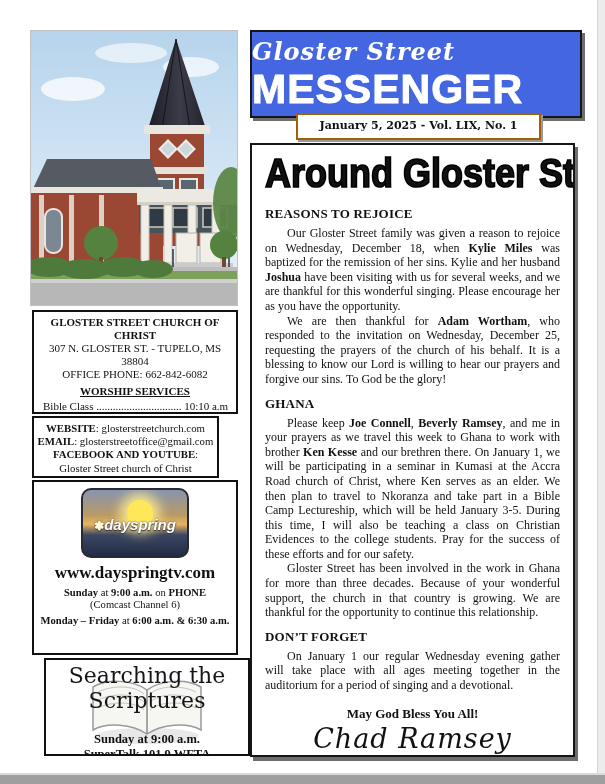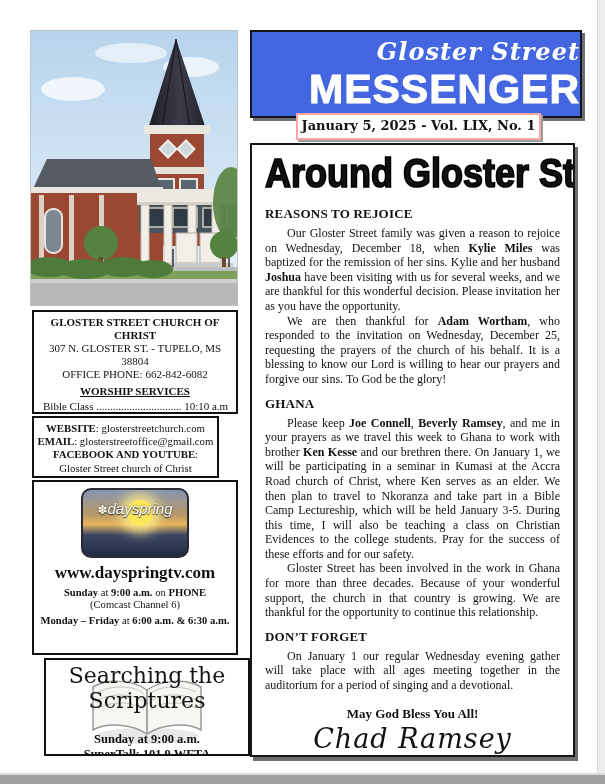--- a/index.html
+++ b/index.html
@@ -25,44 +25,44 @@
   .contact-box{position:absolute;left:32px;top:416px;width:187px;height:62px;border:2px solid #111;box-sizing:border-box;
                text-align:center;padding-top:4px;overflow:hidden;}
   .contact-line{font-size:10.8px;line-height:13.2px;white-space:nowrap;}
 
   .dayspring-box{position:absolute;left:32px;top:480px;width:206px;height:175px;border:2px solid #111;box-sizing:border-box;
                  text-align:center;padding-top:6px;overflow:hidden;}
   .ds-logo{position:relative;width:104px;height:66px;margin:0 auto;border:2px solid #2a2a33;border-radius:10px;overflow:hidden;
            background:linear-gradient(180deg,#8794b0 0%,#b99a67 38%,#e8b55e 52%,#3c4763 68%,#222b45 100%);}
   .ds-sun{position:absolute;left:44px;top:10px;width:26px;height:26px;border-radius:50%;
           background:#ffe75a;box-shadow:0 0 12px 7px rgba(255,238,140,.85);}
-  .ds-text{position:absolute;left:0;right:0;top:10px;color:#fff;font-family:"Liberation Sans",sans-serif;
-           font-style:italic;font-weight:normal;font-size:15px;text-shadow:0 0 2px #444,0 1px 1px #333;}
+  .ds-text{position:absolute;left:0;right:0;top:26px;color:#fff;font-family:"Liberation Sans",sans-serif;
+           font-style:italic;font-weight:bold;font-size:15px;text-shadow:0 0 2px #444,0 1px 1px #333;}
   .ds-flower{color:#fffbe0;font-size:12px;font-style:normal;}
   .ds-url{font-weight:bold;font-size:17px;line-height:20px;margin-top:5px;}
   .sched{margin-top:3px;}
   .sched-group{margin-top:4px;}
   .sched-group div{font-size:10.6px;line-height:12.2px;}
 
   .radio-box{position:absolute;left:44px;top:658px;width:206px;height:98px;border:2px solid #111;box-sizing:border-box;
              text-align:center;overflow:hidden;}
   .book-art{position:absolute;left:50%;top:14px;transform:translateX(-50%);z-index:1;}
   .radio-title{position:relative;z-index:2;font-family:"DejaVu Serif",serif;font-size:22px;line-height:25px;margin-top:3px;color:#151515;}
   .radio-time{position:relative;z-index:2;font-weight:bold;font-size:12.5px;line-height:14.5px;margin-top:19px;}
   .radio-station{position:relative;z-index:2;font-weight:bold;font-size:12.5px;line-height:14.5px;}
 
   
   .masthead{position:absolute;left:250px;top:30px;width:332px;height:88px;background:#4467E1;border:2px solid #15151c;
-            box-shadow:3px 3px 0 #6e6e6e;box-sizing:border-box;text-align:right;z-index:1;}
+            box-shadow:3px 3px 0 #6e6e6e;box-sizing:border-box;text-align:left;z-index:1;}
   .script-title{color:#fff;font-family:"DejaVu Serif",serif;font-style:italic;font-weight:bold;font-size:24px;line-height:30px;margin-top:5px;letter-spacing:1px;}
   .main-title{color:#fff;font-family:"Liberation Sans",sans-serif;font-weight:bold;font-size:41px;line-height:44px;
               letter-spacing:1px;-webkit-text-stroke:1px #fff;}
-  .date-box{position:absolute;left:296px;top:113px;width:245px;height:27px;background:#fff;border:2px solid #fca5a5;
+  .date-box{position:absolute;left:296px;top:113px;width:245px;height:27px;background:#fff;border:2px solid #a16207;
             box-shadow:2px 2px 0 #9a9a9a;box-sizing:border-box;z-index:3;text-align:center;
-            font-family:"DejaVu Serif",serif;font-weight:bold;font-size:13px;line-height:22px;}
+            font-family:"DejaVu Serif",serif;font-weight:bold;font-size:11px;line-height:22px;}
 
   
   .article-box{position:absolute;left:250px;top:143px;width:325px;height:614px;border:2px solid #15151c;
                box-shadow:3px 4px 0 #6e6e6e;box-sizing:border-box;background:#fff;padding:4px 13px 0 13px;overflow:hidden;z-index:2;}
   .article-title{font-family:"Liberation Sans",sans-serif;font-weight:bold;font-size:36px;line-height:44px;height:48px;
                  text-align:center;-webkit-text-stroke:1.5px #000;letter-spacing:0;transform:scaleY(1.12);transform-origin:top center;white-space:nowrap;}
   .sec-heading{font-weight:bold;font-size:13px;line-height:15px;text-align:left;margin:9px 0 5px 0;letter-spacing:.2px;}
   .article-box p{margin:0;font-size:12px;line-height:14.6px;text-align:justify;text-indent:22px;}
   .closing{font-weight:bold;font-size:13px;text-align:center;margin-top:13px;}
   .signature{font-family:"DejaVu Serif",serif;font-style:italic;font-size:27px;line-height:32px;text-align:center;letter-spacing:1px;margin-top:1px;}
@@ -194,21 +194,21 @@
   <div class="masthead">
     <div class="script-title">Gloster Street</div>
     <div class="main-title">MESSENGER</div>
   </div>
   <div class="date-box">January 5, 2025 - Vol. LIX, No. 1</div>
 
   <div class="article-box">
     <div class="article-title">Around Gloster Street</div>
     <div>
         <div class="sec-heading">REASONS TO REJOICE</div>
-        <p><span>Our Gloster Street family was given a reason to rejoice on Wednesday, December 18, when </span><b>Kylie Miles</b><span> was baptized for the remission of her sins.  Kylie and her husband </span><b>Joshua</b><span> have been visiting with us for several weeks, and we are thankful for this wonderful decision.  Please invitation her as you have the opportunity.</span></p>
+        <p><span>Our Gloster Street family was given a reason to rejoice on Wednesday, December 18, when </span><b>Kylie Miles</b><span> was baptized for the remission of her sins.  Kylie and her husband </span><b>Joshua</b><span> have been visiting with us for several weeks, and we are thankful for this wonderful singing.  Please encourage her as you have the opportunity.</span></p>
         <p><span>We are then thankful for </span><b>Adam Wortham</b><span>, who responded to the invitation on Wednesday, December 25, requesting the prayers of the church of his behalf.  It is a blessing to know our Lord is willing to hear our prayers and forgive our sins.  To God be the glory!</span></p>
         <div class="sec-heading">GHANA</div>
         <p><span>Please keep </span><b>Joe Connell</b><span>, </span><b>Beverly Ramsey</b><span>, and me in your prayers as we travel this week to Ghana to work with brother </span><b>Ken Kesse</b><span> and our brethren there.  On January 1, we will be participating in a seminar in Kumasi at the Accra Road church of Christ, where Ken serves as an elder.  We then plan to travel to Nkoranza and take part in a Bible Camp Lectureship, which will be held January 3-5.  During this time, I will also be teaching a class on Christian Evidences to the college students.  Pray for the success of these efforts and for our safety.</span></p>
         <p><span>Gloster Street has been involved in the work in Ghana for more than three decades.  Because of your wonderful support, the church in that country is growing.  We are thankful for the opportunity to continue this relationship.</span></p>
         <div class="sec-heading">DON’T FORGET</div>
         <p><span>On January 1 our regular Wednesday evening gather will take place with all ages meeting together in the auditorium for a period of singing and a devotional.</span></p>
       </div>
     <div class="closing">May God Bless You All!</div>
     <div class="signature">Chad Ramsey</div>
   </div>

